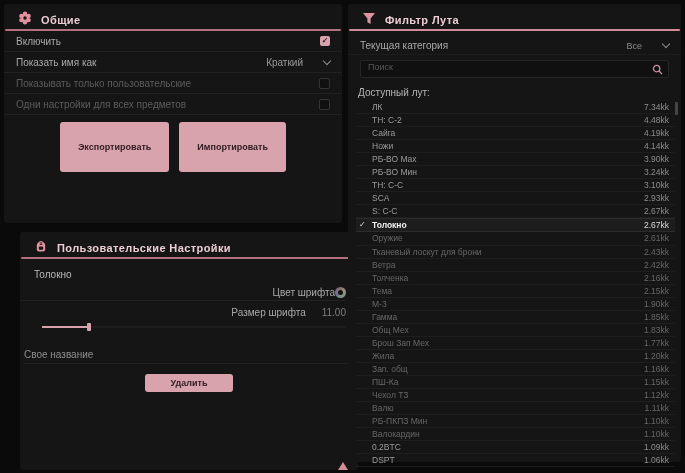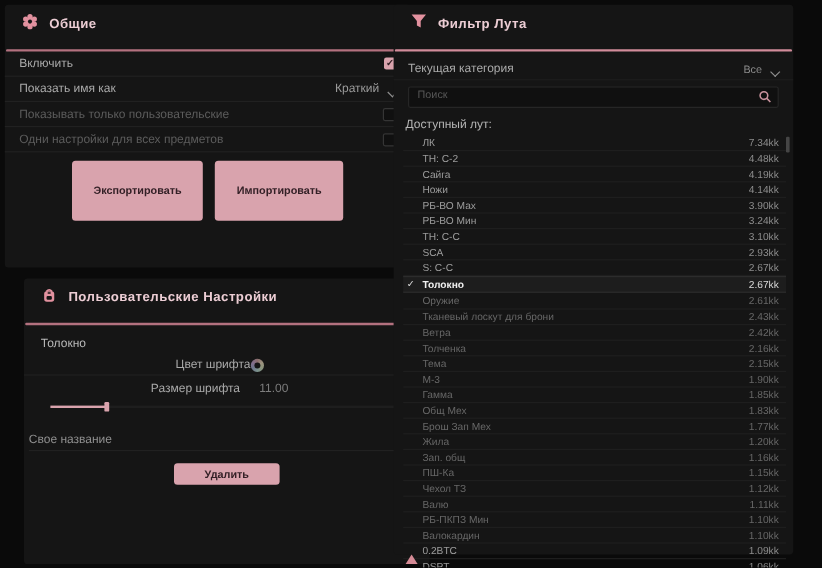--- a/index.html
+++ b/index.html
@@ -4,48 +4,48 @@
 <style>
   html,body{margin:0;padding:0;}
   body{
     width:685px;height:473px;position:relative;overflow:hidden;
     background:#0a0a0a;font-family:"Liberation Sans",sans-serif;
     -webkit-font-smoothing:antialiased;
   }
   .panel{position:absolute;background:#151515;border-radius:3px;}
   #panel-general{left:4px;top:4px;width:338px;height:219px;}
   #panel-custom{left:20px;top:232px;width:338px;height:238px;}
-  #panel-filter{left:328px;top:4px;width:333px;height:458px;}
-
-  .panel-header{display:flex;align-items:center;gap:9px;padding:7px 12px 12px 14px;height:18px;}
+  #panel-filter{left:348px;top:4px;width:333px;height:458px;}
+
+  .panel-header{display:flex;align-items:center;gap:9px;padding:7px 12px 0 14px;height:18px;}
   .panel-title{color:#eccdd4;font-size:11px;font-weight:bold;letter-spacing:.4px;}
   .hr-accent{height:2px;background:#b3717f;margin:0 1px;border-radius:1px;}
   #panel-filter .hr-accent{background:#d18c9a;}
 
   
   .opt-row{display:flex;justify-content:space-between;align-items:center;height:20px;
     padding:0 12px;border-bottom:1px solid #212121;}
   .opt-label{color:#a9a9a9;font-size:10px;}
   .opt-row.dim .opt-label{color:#5c5c5c;}
 
   .checkbox{width:10px;height:10px;border-radius:2px;display:flex;align-items:center;justify-content:center;}
   .checkbox.checked{background:#d9a3ad;color:#2e1b20;font-size:8px;font-weight:bold;line-height:10px;}
   .checkbox.unchecked{background:#101010;border:1px solid #353535;width:9px;height:9px;}
 
-  .dropdown{display:flex;align-items:flex-end;color:#9a9a9a;font-size:10px;gap:8px;}
+  .dropdown{display:flex;align-items:center;color:#9a9a9a;font-size:10px;gap:21px;}
   .chev{width:5px;height:5px;border-right:1.4px solid #8f8f8f;border-bottom:1.4px solid #8f8f8f;
     transform:rotate(45deg);margin-top:-3px;}
 
   .btn-row{display:flex;justify-content:center;gap:10px;margin-top:7px;}
   .btn{background:#d9a3ad;color:#332026;font-size:9px;font-weight:bold;padding:20px 18px;
     border:none;border-radius:3px;font-family:"Liberation Sans",sans-serif;}
 
   
   .group-label{color:#b9b9b9;font-size:10px;padding:10px 14px 4px;}
-  .sub-row{display:flex;justify-content:center;align-items:center;height:16px;
+  .sub-row{display:flex;justify-content:flex-end;align-items:center;height:16px;
     margin-right:12px;border-bottom:1px solid #212121;}
   .sub-row.noline{border-bottom:none;}
   .sub-label{color:#a9a9a9;font-size:10px;}
   .sub-value{color:#7d7d7d;font-size:10px;}
   .colorwheel{width:11px;height:11px;border-radius:50%;position:relative;
     background:conic-gradient(#b06a6a,#b09a6a,#8ba06a,#6aa095,#6a7bb0,#9a6ab0,#b06a6a);
     filter:saturate(.45) brightness(.95);}
   .colorwheel .hole{position:absolute;left:3px;top:3px;width:5px;height:5px;border-radius:50%;background:#151515;}
   .slider{position:relative;height:8px;margin:3px 12px 0 22px;}
   .slider .track{position:absolute;left:0;top:3px;width:100%;height:2px;background:#1e1e1e;}

